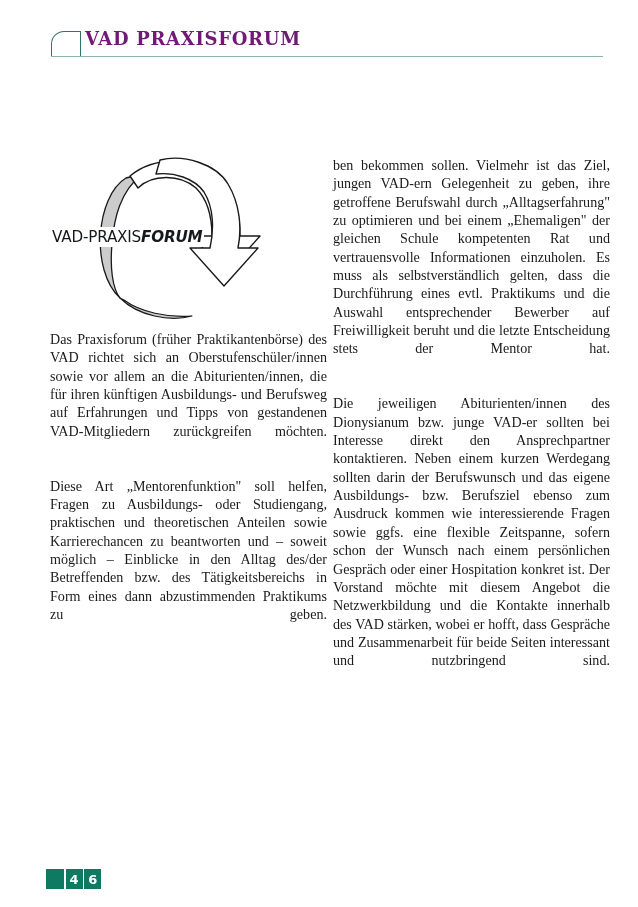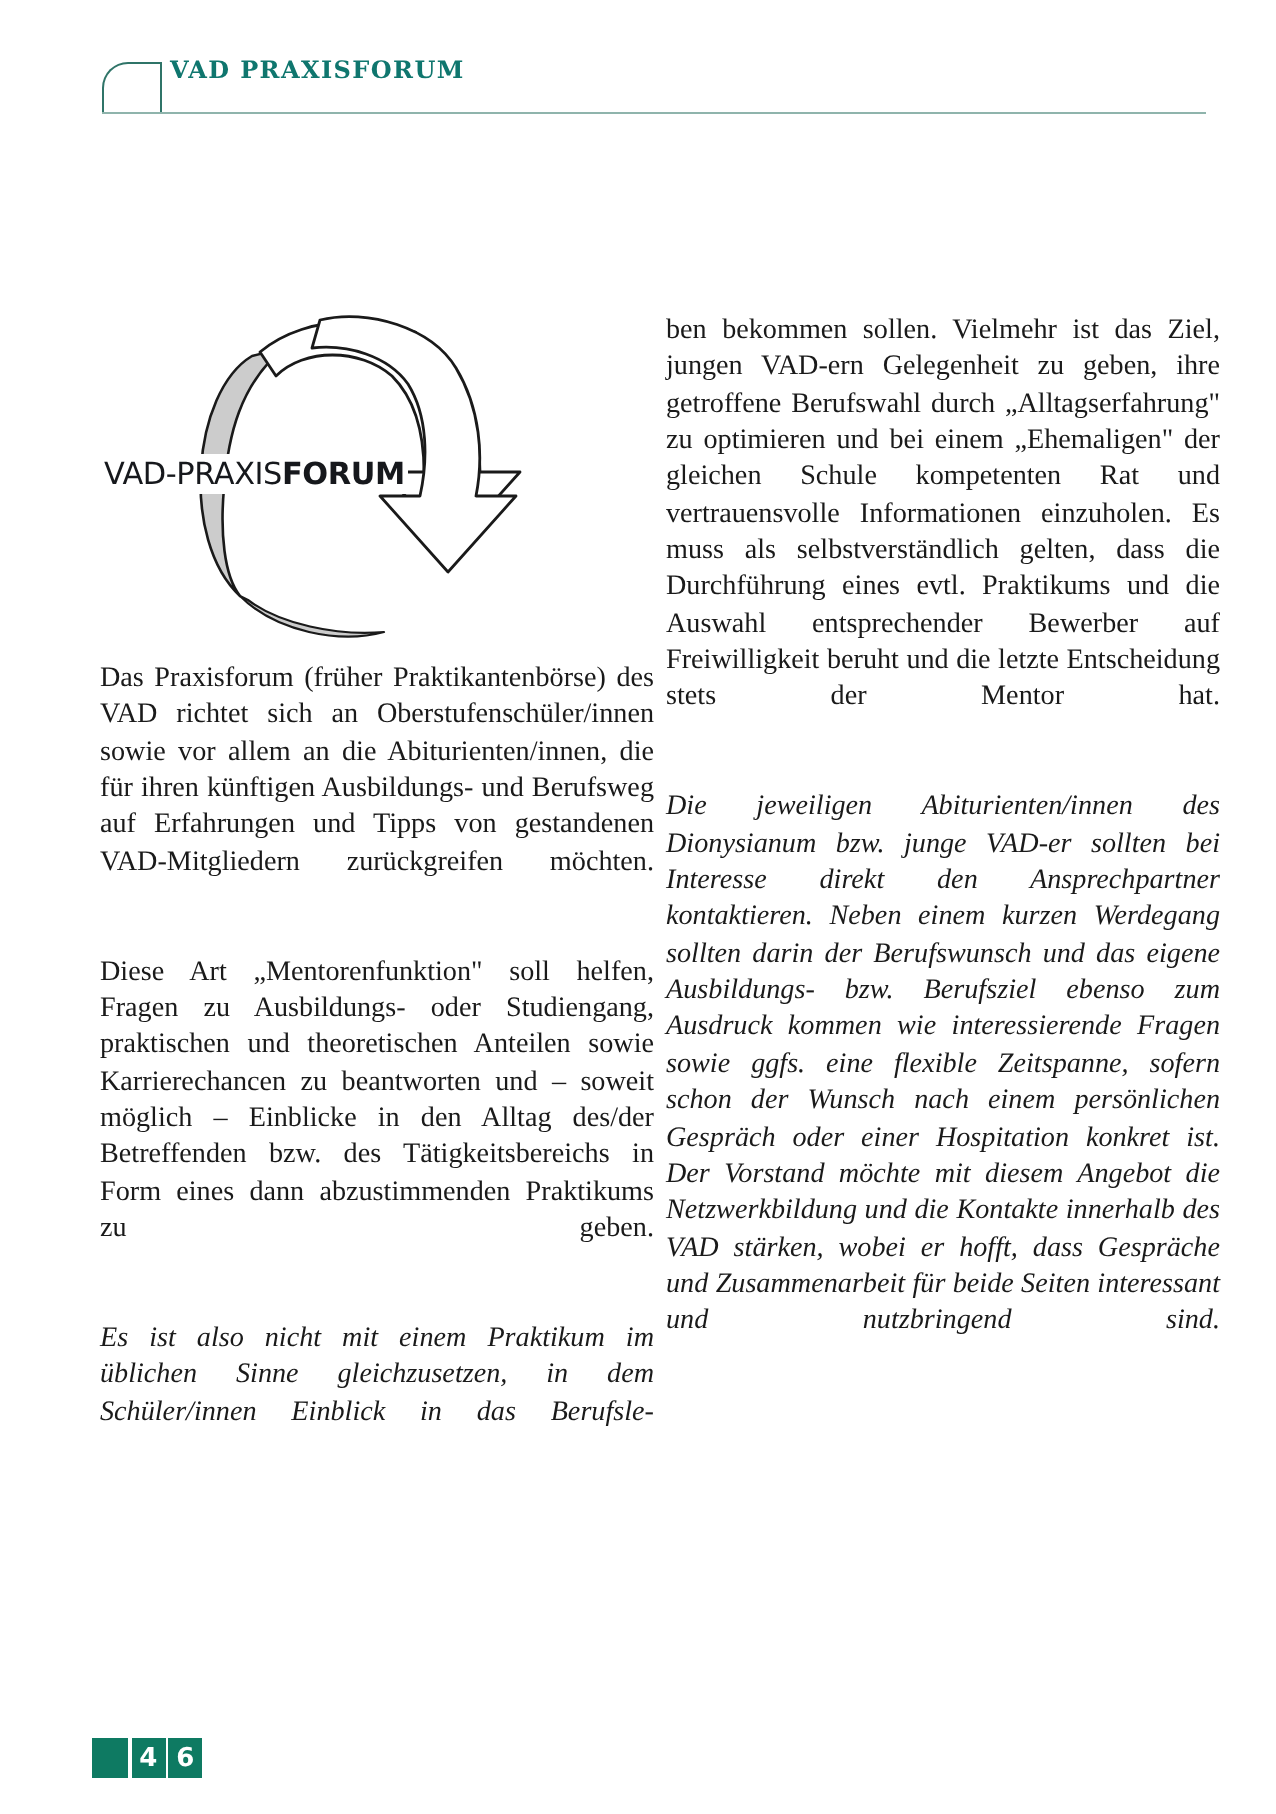--- a/index.html
+++ b/index.html
@@ -43,23 +43,23 @@
     border-right: 1.4px solid #2f7468;
     border-top-left-radius: 13px;
     box-sizing: border-box;
   }
   .header-title {
     position: absolute;
     left: 85px;
     top: 28px;
     font-family: "DejaVu Serif", "Liberation Serif", serif;
     font-weight: bold;
-    font-size: 12px;
+    font-size: 18px;
     letter-spacing: 0.7px;
-    color: #0f766e;
+    color: #701a75;
     white-space: nowrap;
   }
   .header-rule {
     position: absolute;
     left: 51px;
     top: 55.5px;
     width: 552px;
     height: 1.4px;
     background: #8fb4ac;
   }
@@ -88,21 +88,20 @@
   }
   .col-right {
     left: 333px;
     top: 156px;
   }
   .col p {
     margin: 0 0 18.3px 0;
   }
   .col p:last-child {
     margin-bottom: 0;
-    font-style: italic;
   }
   
   .col p::after {
     content: "";
     display: inline-block;
     width: 100%;
   }
 
   
   .logo-block {
@@ -125,20 +124,21 @@
     font-size: 15.2px;
     letter-spacing: -0.2px;
     color: #16181c;
     white-space: nowrap;
     z-index: 5;
     background: #ffffff;
     padding: 1px 2px 1px 0;
   }
   .logo-wordmark .bold {
     font-weight: bold;
+    font-style: italic;
   }
 
   
   .page-footer {
     position: absolute;
     left: 46px;
     top: 869px;
     display: flex;
     gap: 1.6px;
   }
@@ -211,21 +211,20 @@
                  C 104 154, 124 160, 142 158 Z" fill="#ffffff" stroke="#1a1a1a" stroke-width="1.4" stroke-linejoin="round" stroke-linecap="round" transform="rotate(180 124 92)"></path>
       </svg>
 
       <div class="logo-wordmark">
         <span>VAD-PRAXIS</span><span class="bold">FORUM</span>
       </div>
     </div>
 
     <p>Das Praxisforum (früher Praktikanten­börse) des VAD richtet sich an Oberstu­fenschüler/innen sowie vor allem an die Abiturienten/innen, die für ihren künf­tigen Ausbildungs- und Berufsweg auf Erfahrungen und Tipps von gestandenen VAD-Mitgliedern zurückgreifen möchten.</p>
     <p>Diese Art „Mentorenfunktion" soll hel­fen, Fragen zu Ausbildungs- oder Studi­engang, praktischen und theoretischen Anteilen sowie Karrierechancen zu be­antworten und – soweit möglich – Ein­blicke in den Alltag des/der Betreffenden bzw. des Tätigkeitsbereichs in Form eines dann abzustimmenden Praktikums zu geben.</p>
-    <p>Es ist also nicht mit einem Praktikum im üblichen Sinne gleichzusetzen, in dem Schüler/innen Einblick in das Berufsle-</p>
   </div>
 
   <div class="col col-right">
     <p>ben bekommen sollen. Vielmehr ist das Ziel, jungen VAD-ern Gelegenheit zu ge­ben, ihre getroffene Berufswahl durch „Alltagserfahrung" zu optimieren und bei einem „Ehemaligen" der gleichen Schu­le kompetenten Rat und vertrauensvol­le Informationen einzuholen. Es muss als selbstverständlich gelten, dass die Durchführung eines evtl. Praktikums und die Auswahl entsprechender Bewerber auf Freiwilligkeit beruht und die letzte Entscheidung stets der Mentor hat.</p>
     <p>Die jeweiligen Abiturienten/innen des Dionysianum bzw. junge VAD-er sollten bei Interesse direkt den Ansprechpartner kontaktieren. Neben einem kurzen Wer­degang sollten darin der Berufswunsch und das eigene Ausbildungs- bzw. Be­rufsziel ebenso zum Ausdruck kommen wie interessierende Fragen sowie ggfs. eine flexible Zeitspanne, sofern schon der Wunsch nach einem persönlichen Gespräch oder einer Hospitation konkret ist. Der Vorstand möchte mit diesem An­gebot die Netzwerkbildung und die Kon­takte innerhalb des VAD stärken, wobei er hofft, dass Gespräche und Zusammen­arbeit für beide Seiten interessant und nutzbringend sind.</p>
   </div>
 
   <div class="page-footer">
     <div class="folio-box blank"></div>
     <div class="folio-box">4</div>

